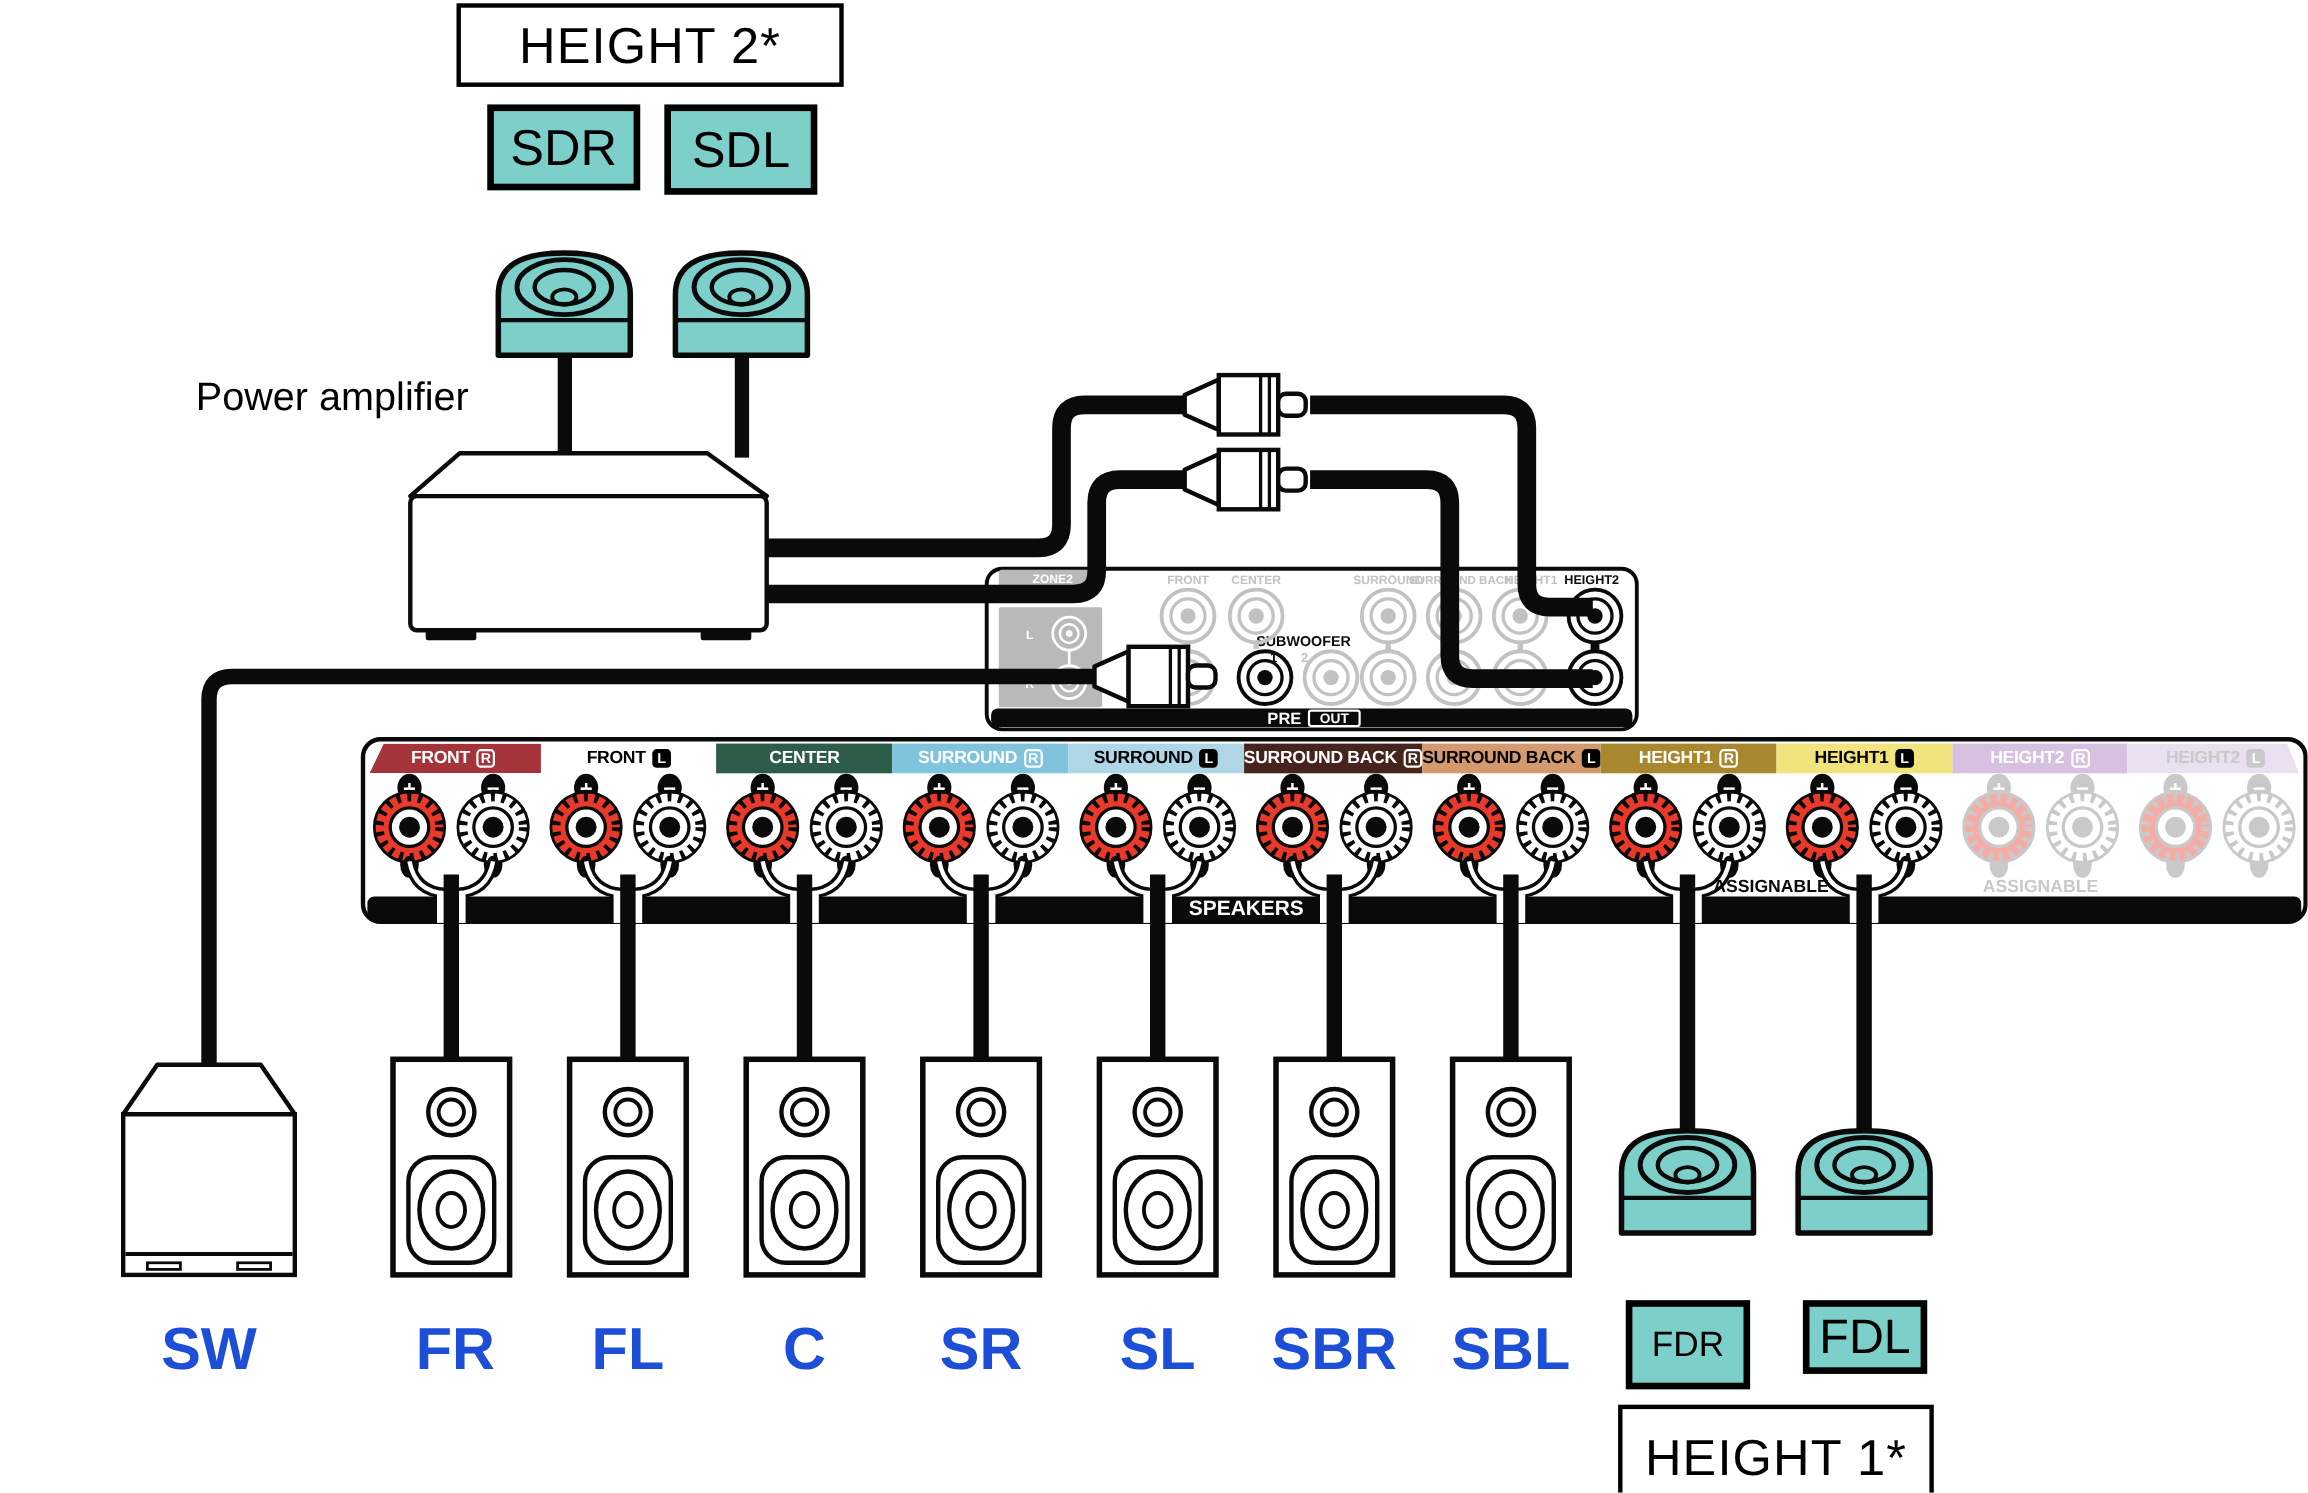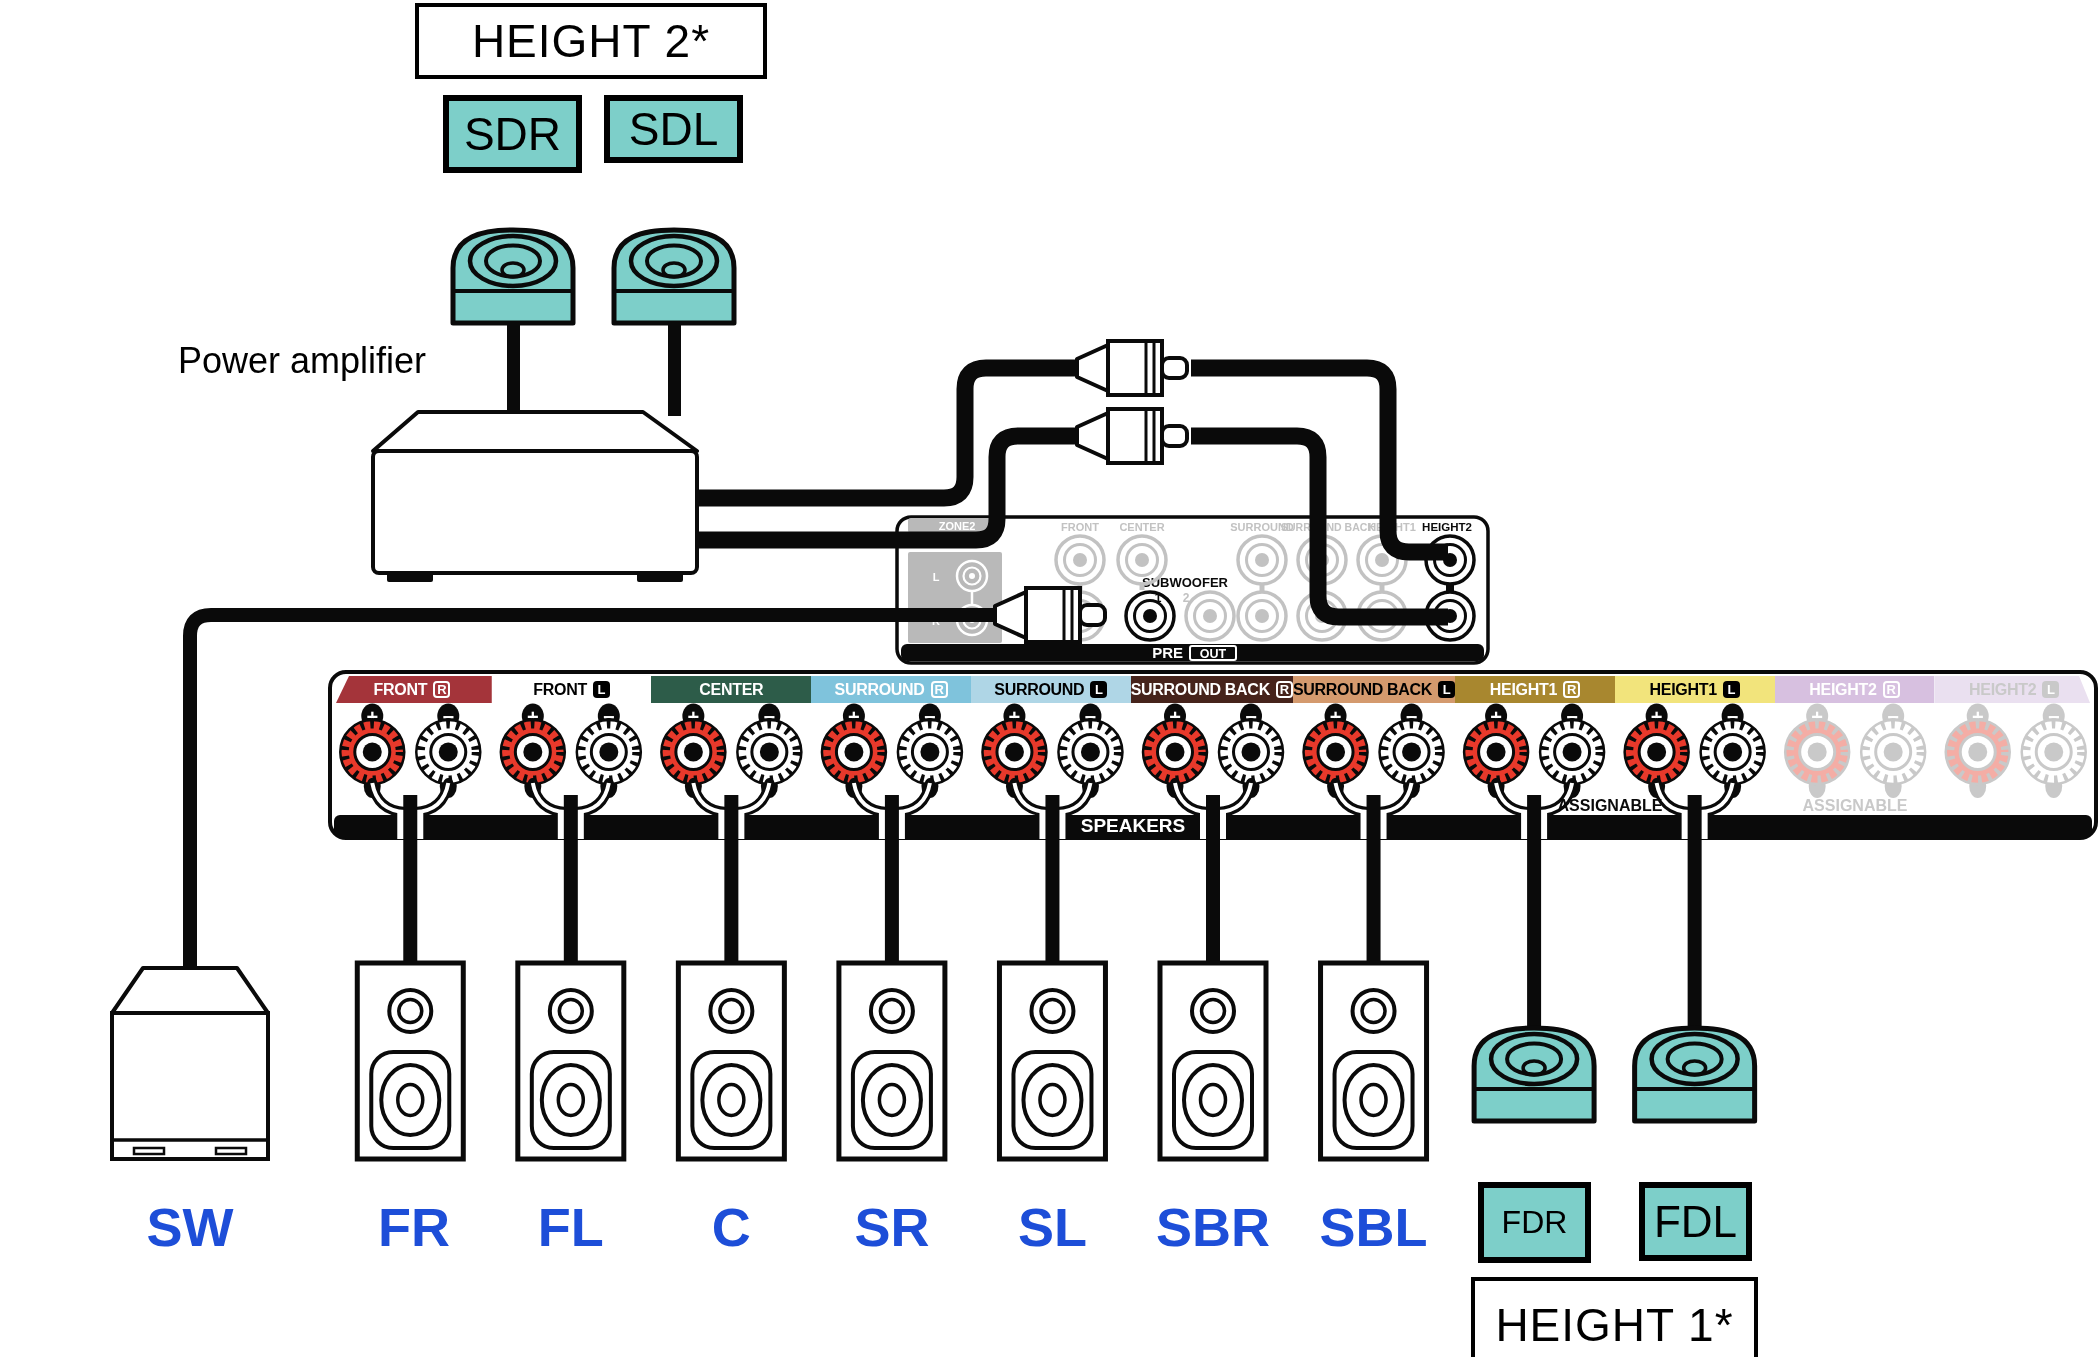--- a/index.html
+++ b/index.html
@@ -650,21 +650,21 @@
         </g>
       </g>
   </svg>
 
   <div class="box group-box" style="left:415px;top:3px;width:352px;height:76px;">
     <span>HEIGHT 2*</span>
   </div>
   <div class="box teal-box" style="left:443px;top:95px;width:139px;height:78px;background:#7DCFC9;">
     <span>SDR</span>
   </div>
-  <div class="box teal-box" style="left:604px;top:95px;width:139px;height:68px;background:#7DCFC9;">
+  <div class="box teal-box" style="left:604px;top:95px;width:139px;height:82px;background:#7DCFC9;">
     <span>SDL</span>
   </div>
   <div class="plain-label" style="left:178px;top:340px;">Power amplifier</div>
 
   <div id="channel-strip">
       <div class="ch-cell" style="background: rgb(164, 52, 58); color: rgb(255, 255, 255);">
         <span>FRONT</span>
         <span class="badge outline">R</span>
       </div>
       <div class="ch-cell" style="background: rgb(255, 255, 255); color: rgb(0, 0, 0);">
@@ -714,19 +714,19 @@
       <div class="sp-label" style="left: 731.364px;">C</div>
       <div class="sp-label" style="left: 891.909px;">SR</div>
       <div class="sp-label" style="left: 1052.45px;">SL</div>
       <div class="sp-label" style="left: 1213px;">SBR</div>
       <div class="sp-label" style="left: 1373.55px;">SBL</div>
     </div>
 
   <div class="box teal-box" style="left:1478px;top:1182px;width:113px;height:81px;background:#7DCFC9;font-size:32px;">
     <span>FDR</span>
   </div>
-  <div class="box teal-box" style="left:1639px;top:1182px;width:113px;height:79px;background:#7DCFC9;font-size:44px;">
+  <div class="box teal-box" style="left:1639px;top:1182px;width:113px;height:67px;background:#7DCFC9;font-size:44px;">
     <span>FDL</span>
   </div>
   <div class="box group-box" style="left:1471px;top:1277px;width:287px;height:95px;">
     <span>HEIGHT 1*</span>
   </div>
 </div>
 
 </body></html>

